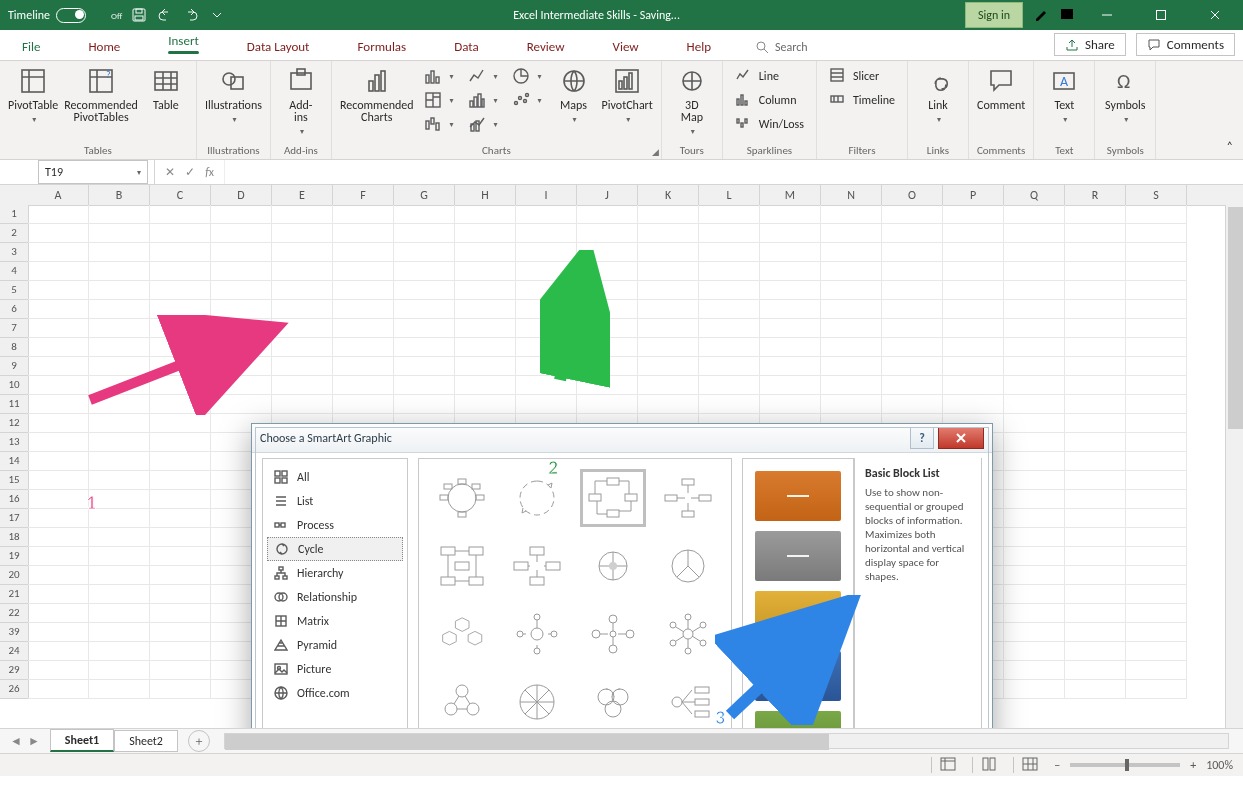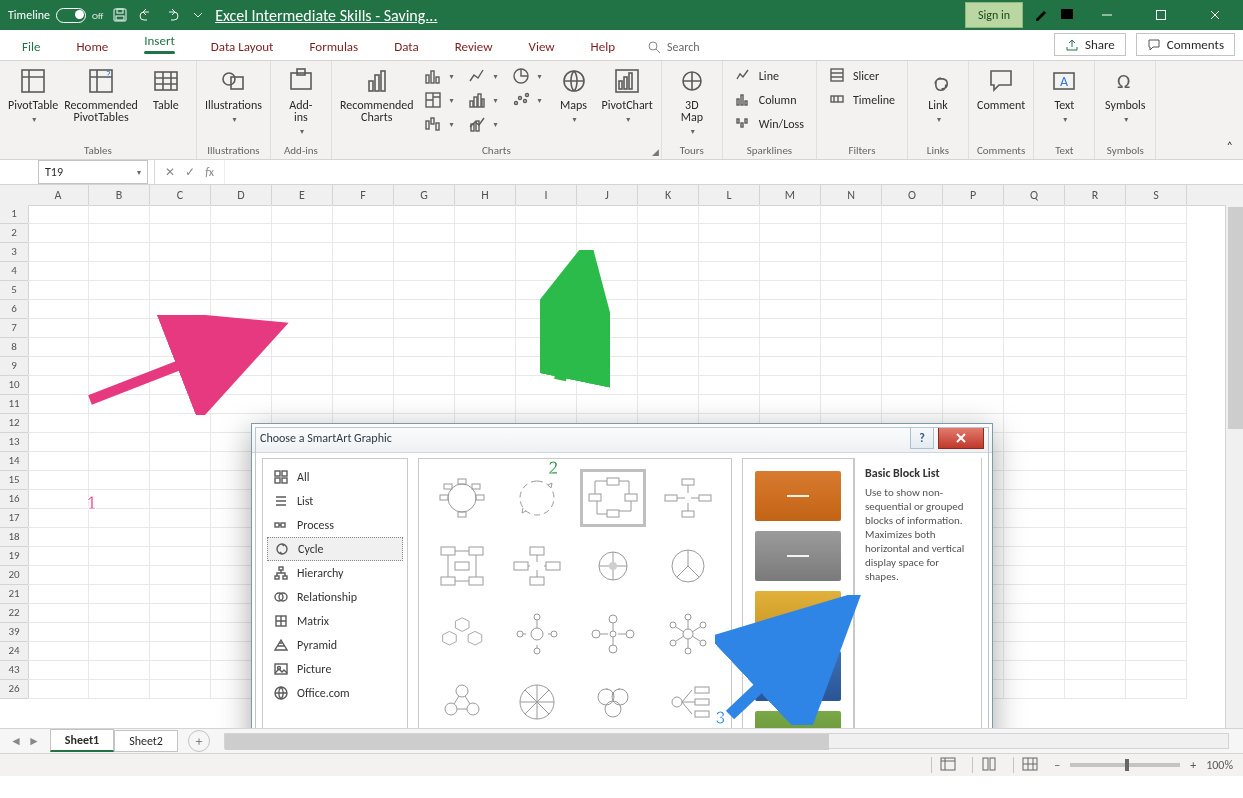--- a/index.html
+++ b/index.html
@@ -2,30 +2,30 @@
 <html><head>
 <meta charset="utf-8">
 <style>
   html,body{margin:0;padding:0;font-family:"Segoe UI",Calibri,Arial,sans-serif;font-size:12px;color:#2a2a2a;background:#fff;height:798px;width:1243px;overflow:hidden;}
   
   .titlebar{height:30px;background:#217346;display:flex;align-items:center;color:#fff;}
   .qat{display:flex;align-items:center;gap:8px;padding:0 8px;}
   .autosave{display:flex;align-items:center;gap:6px;font-size:12px;}
   .toggle{width:28px;height:13px;border:1px solid #fff;border-radius:8px;position:relative;display:inline-block;}
   .toggle .knob{position:absolute;right:1px;top:1px;width:9px;height:9px;background:#fff;border-radius:50%;}
-  .autosave .off{font-size:9px;margin-left:0;opacity:.9;}
+  .autosave .off{font-size:9px;margin-left:19px;opacity:.9;}
   .qat .ico{width:18px;height:18px;display:inline-flex;align-items:center;justify-content:center;opacity:.95;}
   .qat .ico svg{stroke:#fff;}
-  .title-center{flex:1;font-size:16px;text-decoration:underline;}
+  .title-center{flex:1;text-align:center;font-size:12px;}
   .title-right{display:flex;align-items:center;gap:10px;padding:0 6px;}
   .signin{background:#b9d6a3;color:#1d4b1d;padding:2px 12px;height:20px;display:flex;align-items:center;border:1px solid #8fb97a;}
   .winbtn{width:44px;height:30px;display:flex;align-items:center;justify-content:center;}
   .winbtn svg{stroke:#fff;fill:none;}
   
-  .tabs{height:30px;background:#fff;border-bottom:1px solid #d4d4d4;display:flex;align-items:flex-end;padding:0 8px;gap:8px;}
+  .tabs{height:30px;background:#fff;border-bottom:1px solid #d4d4d4;display:flex;align-items:flex-end;padding:0 8px;gap:20px;}
   .tab{padding:6px 14px 6px;color:#7f1d1d;font-size:13px;cursor:pointer;}
   .tab.file{color:#217346;}
   .tab.active{color:#217346;}
   .tab.active .ul{display:block;}
   .tab .ul{display:none;height:3px;background:#217346;margin-top:3px;border-radius:2px;}
   .tabs .search{display:flex;align-items:center;gap:6px;color:#6a6a6a;padding:6px 10px;}
   .tabs-right{margin-left:auto;display:flex;gap:10px;padding-bottom:4px;}
   .boxbtn{border:1px solid #c4c4c4;padding:3px 10px;color:#2a2a2a;display:flex;align-items:center;gap:6px;font-size:13px;}
   
   .ribbon{height:98px;background:#f3f2f1;border-bottom:1px solid #d4d4d4;display:flex;}
@@ -555,21 +555,21 @@
       <div class="rh">15</div>
       <div class="rh">16</div>
       <div class="rh">17</div>
       <div class="rh">18</div>
       <div class="rh">19</div>
       <div class="rh">20</div>
       <div class="rh">21</div>
       <div class="rh">22</div>
       <div class="rh">39</div>
       <div class="rh">24</div>
-      <div class="rh">43</div>
+      <div class="rh">29</div>
       <div class="rh">26</div>
     </div>
   <div class="cells" id="cells">
       <div class="row">
         <div class="cell"></div>
         <div class="cell"></div>
         <div class="cell"></div>
         <div class="cell"></div>
         <div class="cell"></div>
         <div class="cell"></div>

